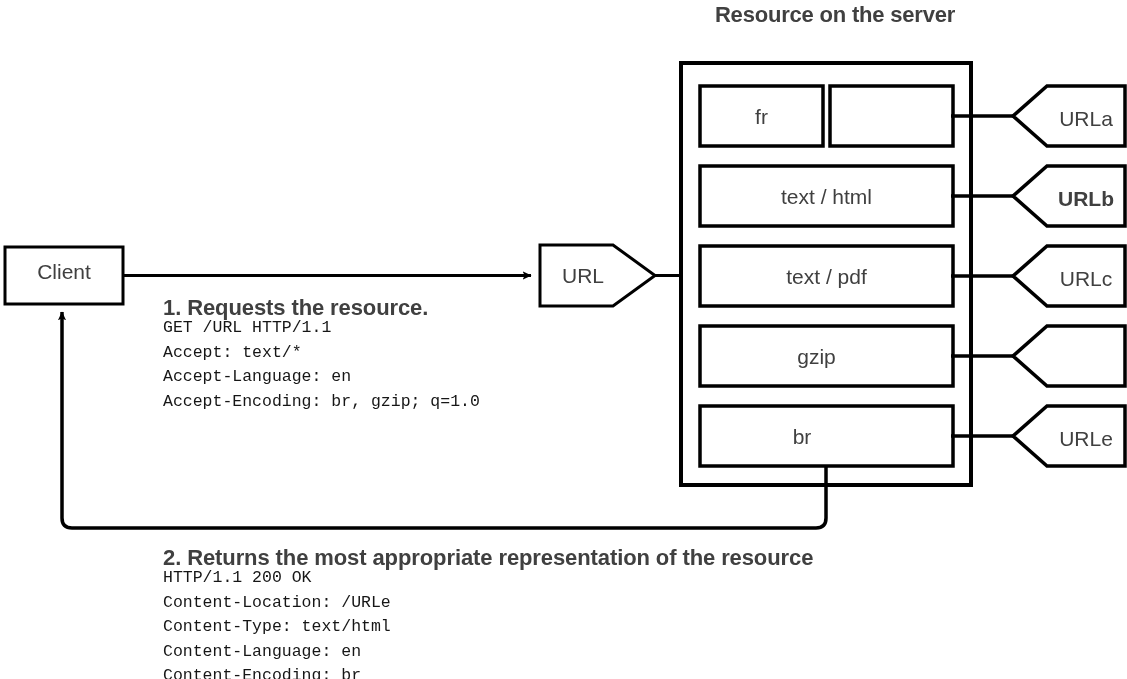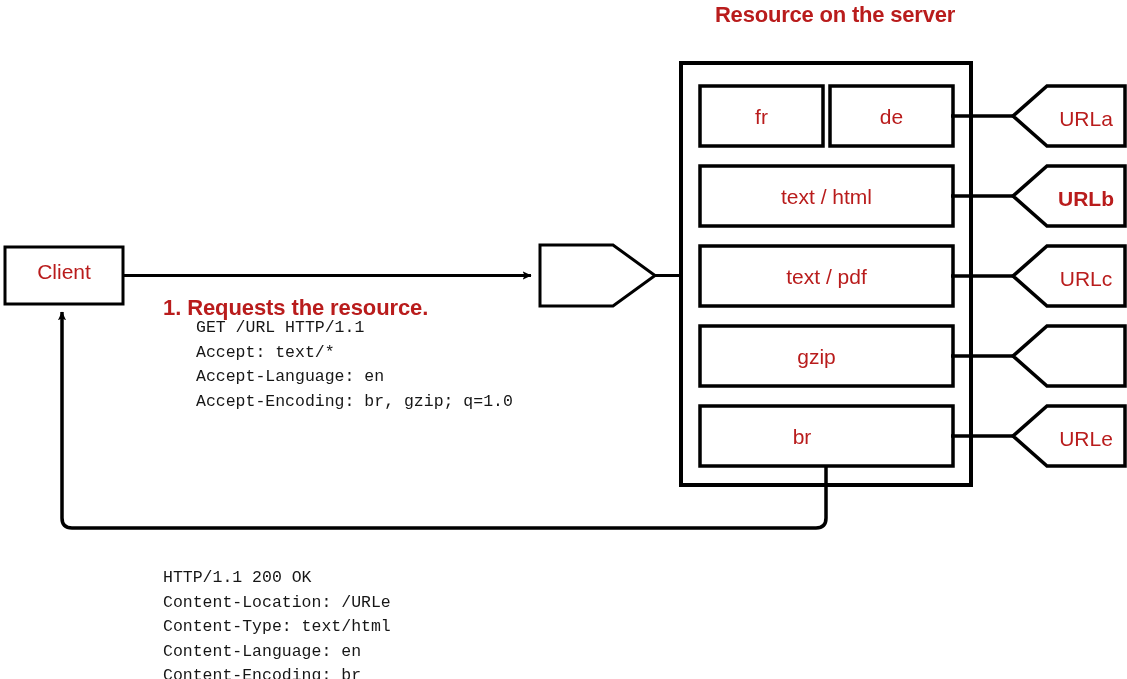--- a/index.html
+++ b/index.html
@@ -18,21 +18,21 @@
   }
   #svg-layer {
     position: absolute;
     left: 0;
     top: 0;
     width: 1127px;
     height: 679px;
   }
   .txt {
     position: absolute;
-    color: #b91c1c;
+    color: #404040;
     white-space: pre;
   }
   
   #server-title {
     left: 665px;
     top: 2px;
     width: 340px;
     text-align: center;
     font-size: 22px;
     font-weight: bold;
@@ -84,21 +84,21 @@
     font-weight: bold;
     letter-spacing: -0.1px;
   }
   .msg-body {
     font-family: "Liberation Mono", monospace;
     font-size: 16.5px;
     line-height: 24.5px;
     color: #161616;
   }
   #req-heading { left: 163px; top: 295px; }
-  #req-body    { left: 163px; top: 316px; margin-left: 33px; }
+  #req-body    { left: 163px; top: 316px; }
   #res-heading { left: 163px; top: 545px; }
   #res-body    { left: 163px; top: 566px; }
 </style>
 </head>
 <body>
 
 <div id="canvas">
 
   <svg id="svg-layer" viewBox="0 0 1127 679" xmlns="http://www.w3.org/2000/svg">
     <defs>
@@ -135,38 +135,39 @@
     <polygon points="1047,246 1125,246 1125,306 1047,306 1013,276" fill="#ffffff" stroke="#000000" stroke-width="3.5" stroke-linejoin="miter"></polygon>
     <polygon points="1047,326 1125,326 1125,386 1047,386 1013,356" fill="#ffffff" stroke="#000000" stroke-width="3.5" stroke-linejoin="miter"></polygon>
     <polygon points="1047,406 1125,406 1125,466 1047,466 1013,436" fill="#ffffff" stroke="#000000" stroke-width="3.5" stroke-linejoin="miter"></polygon>
 
     <path d="M826,466 L826,518 Q826,528 816,528 L72,528 Q62,528 62,518 L62,312" fill="none" stroke="#000000" stroke-width="3.5" marker-end="url(#arrowhead)"></path>
   </svg>
 
   <div class="txt" id="server-title">Resource on the server</div>
 
   <div class="txt box-label" id="client-label">Client</div>
+  <div class="txt box-label" id="url-label">URL</div>
 
   <div class="txt box-label rep-label" id="rep-label-0">fr</div>
-  <div class="txt box-label rep-label" id="rep-label-1">de</div>
   <div class="txt box-label rep-label" id="rep-label-3">text / pdf</div>
   <div class="txt box-label rep-label" id="rep-label-2">text / html</div>
   <div class="txt box-label rep-label" id="rep-label-4">gzip</div>
   <div class="txt box-label rep-label" id="rep-label-5">br</div>
 
   <div class="txt box-label url-label" id="url-label-0">URLa</div>
   <div class="txt box-label url-label" id="url-label-1">URLb</div>
   <div class="txt box-label url-label" id="url-label-2">URLc</div>
   <div class="txt box-label url-label" id="url-label-4">URLe</div>
 
   <div class="txt msg-heading" id="req-heading">1. Requests the resource.</div>
   <div class="txt msg-body" id="req-body">GET /URL HTTP/1.1
 Accept: text/*
 Accept-Language: en
 Accept-Encoding: br, gzip; q=1.0</div>
 
+  <div class="txt msg-heading" id="res-heading">2. Returns the most appropriate representation of the resource</div>
   <div class="txt msg-body" id="res-body">HTTP/1.1 200 OK
 Content-Location: /URLe
 Content-Type: text/html
 Content-Language: en
 Content-Encoding: br</div>
 
 </div>
 
 </body></html>

